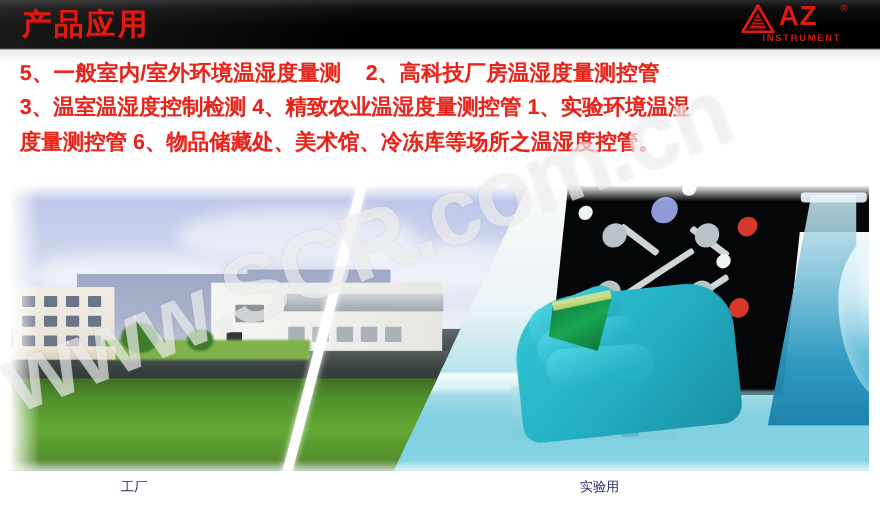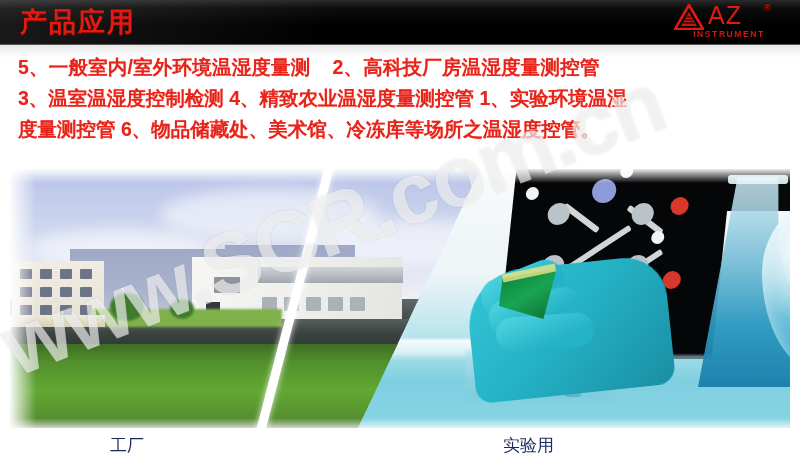--- a/index.html
+++ b/index.html
@@ -39,21 +39,21 @@
   }
 
   
   .logo{
     position:absolute;right:14px;top:3px;height:40px;width:120px;
   }
   .logo-row{position:absolute;left:0;top:0;height:28px;width:120px;}
   .logo-mark{position:absolute;left:8px;top:1px;width:30px;height:26px;}
   .logo-az{
     position:absolute;left:42px;top:-2px;
-    font-size:25px;font-weight:normal;letter-spacing:1px;
+    font-size:25px;font-weight:bold;letter-spacing:1px;
     color:#e01a10;line-height:28px;
   }
   .logo-reg{
     position:absolute;left:98px;top:0px;font-size:9px;color:#e01a10;
   }
   .logo-sub{
     position:absolute;left:6px;top:26px;width:114px;text-align:center;
     font-size:8.5px;font-weight:bold;letter-spacing:1.6px;color:#cf180f;
   }
 
@@ -242,25 +242,25 @@
     transform:rotate(-21deg);transform-origin:left center;
     font-size:86px;font-weight:bold;letter-spacing:-2px;
     color:rgba(255,255,255,.60);
     text-shadow:0 0 2px rgba(120,120,120,.25);
     white-space:nowrap;
   }
 
   
   .caption{
     position:absolute;top:434px;
-    font-size:17px;color:#1b2a5e;font-weight:normal;
+    font-size:12px;color:#1b2a5e;font-weight:normal;
     white-space:nowrap;
   }
   .caption.left{left:110px;}
-  .caption.right{left:503px;}
+  .caption.right{left:527px;}
 </style>
 </head>
 <body>
 
 <div class="slide">
 
   <div class="header">
     <div class="header-sheen"></div>
     <div class="header-title">产品应用</div>
 

